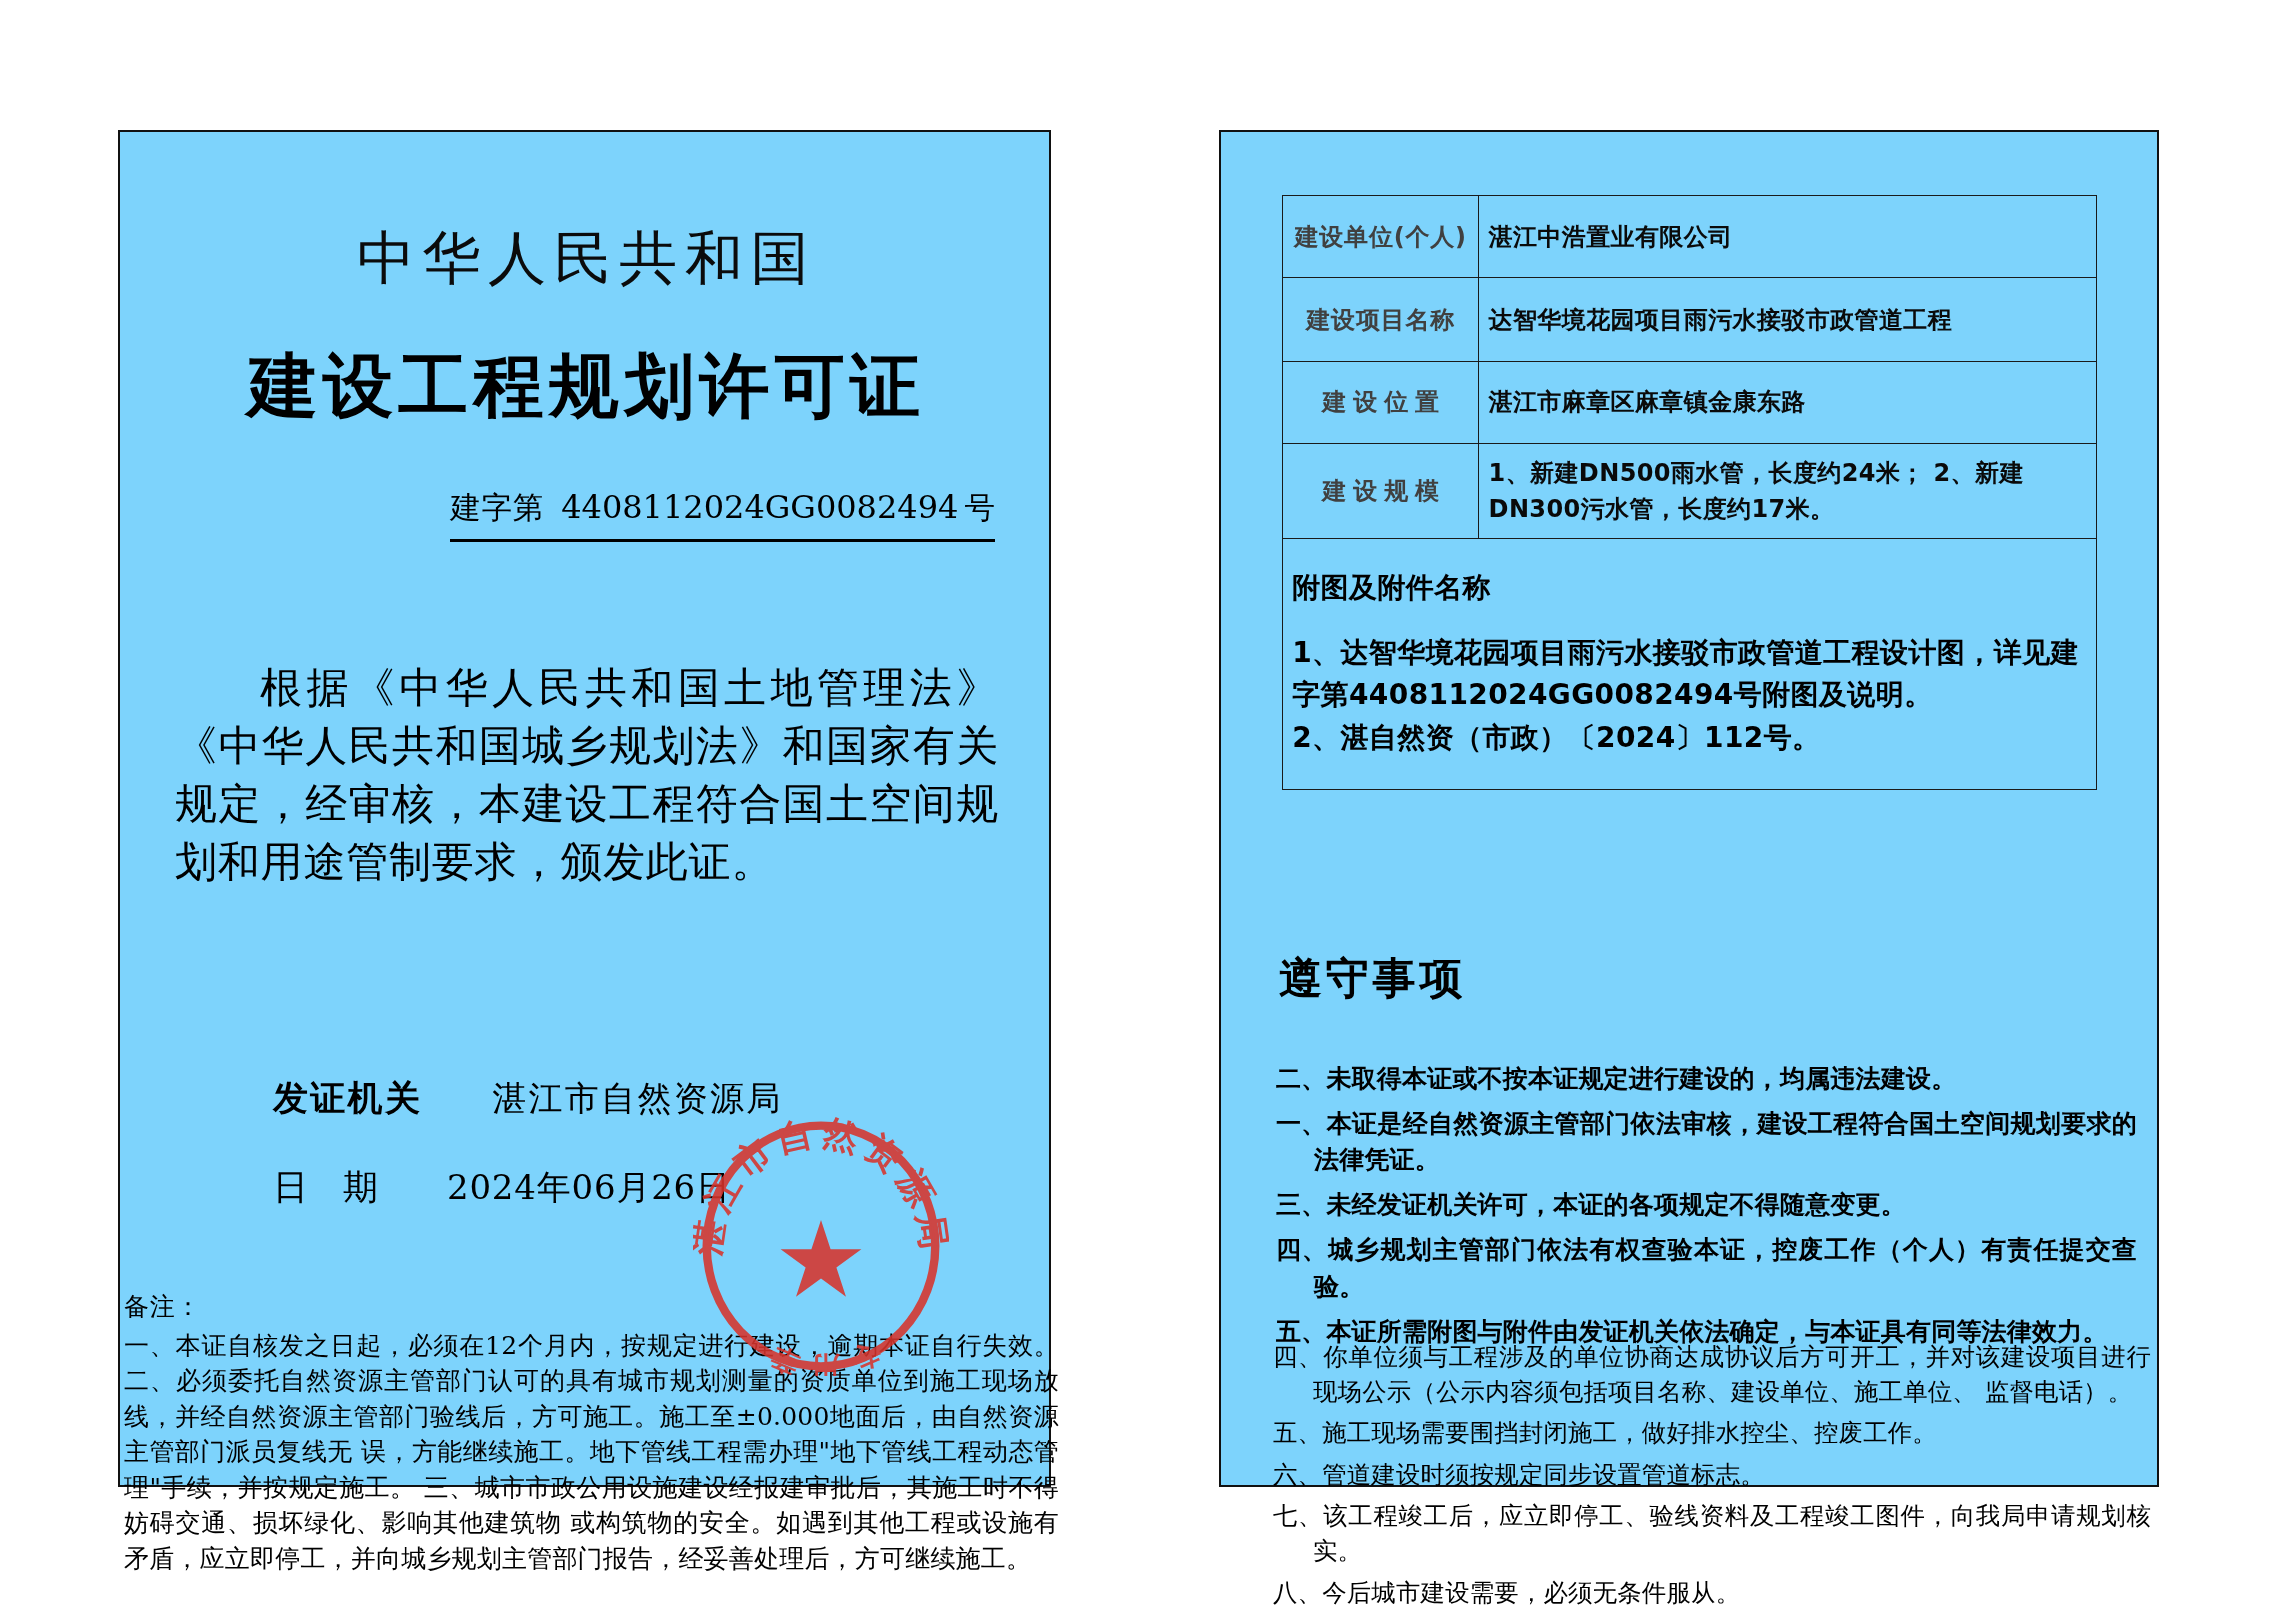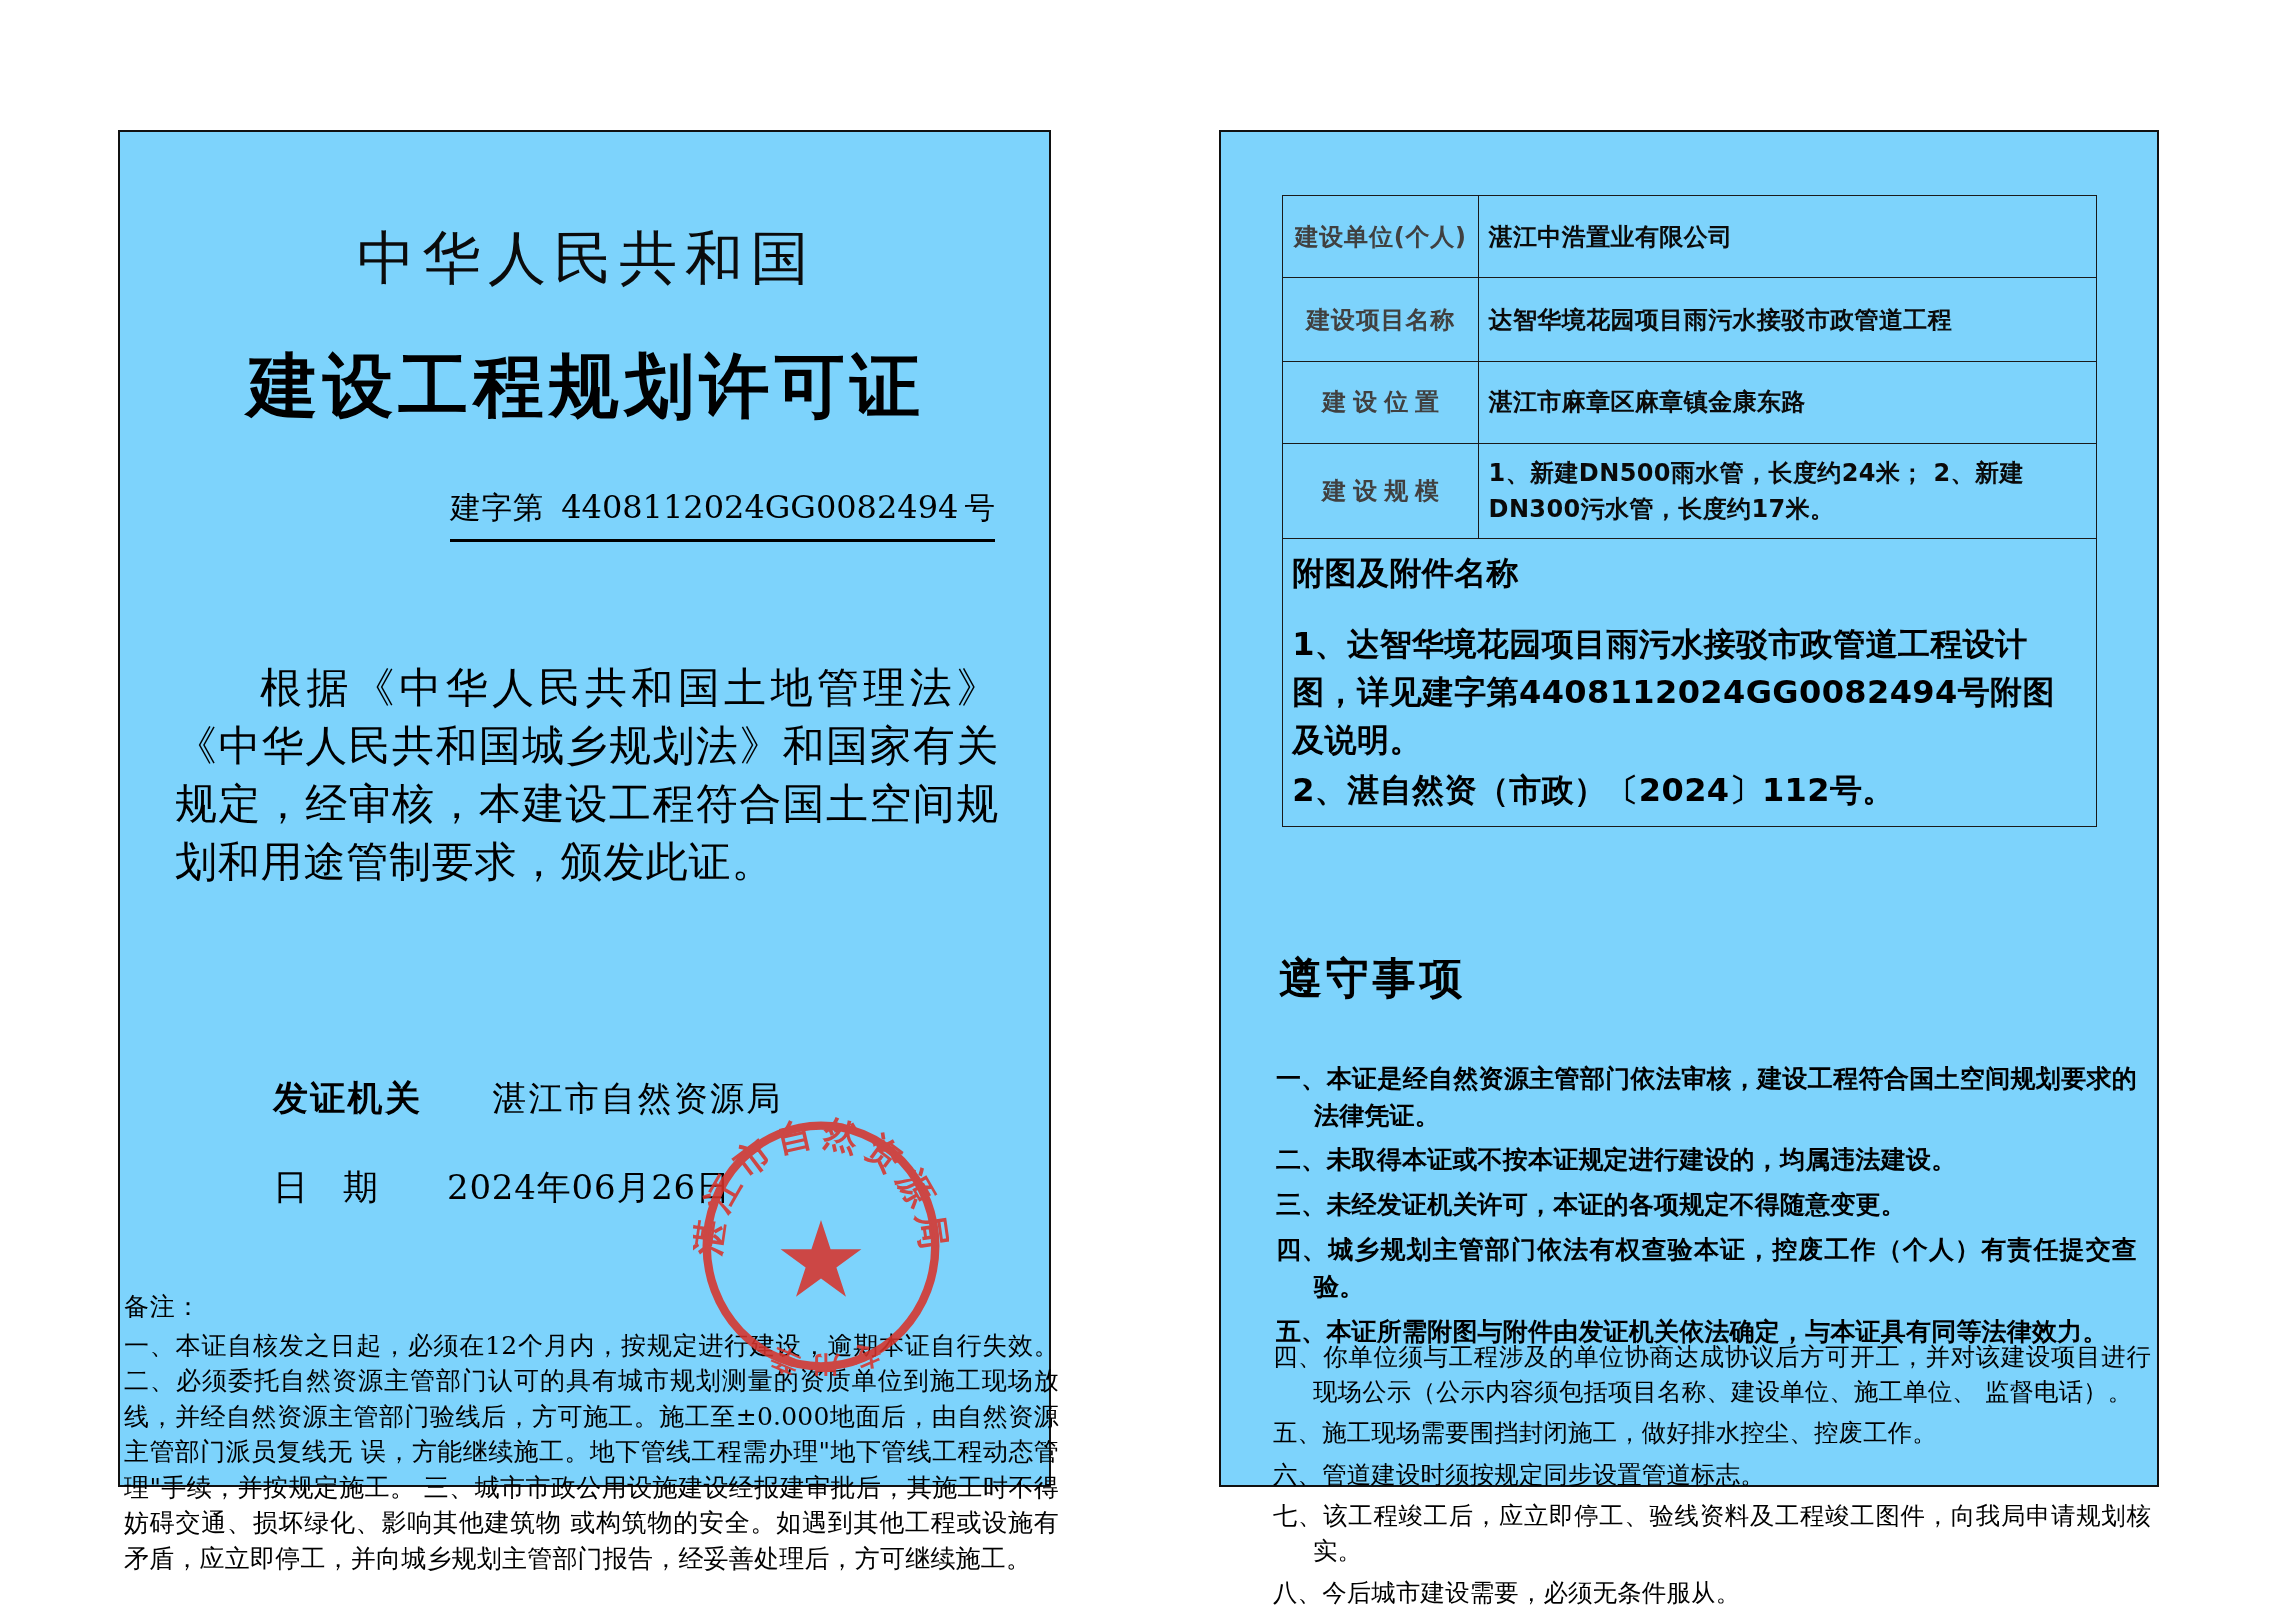--- a/index.html
+++ b/index.html
@@ -108,21 +108,21 @@
   td.val{
     font-size:24px;font-weight:700;letter-spacing:0.4px;
     line-height:1.5;padding-left:17px;color:#0a0a0a;
   }
   tr.r-unit td{height:60px;}
   tr.r-name td{height:61px;}
   tr.r-loc  td{height:60px;}
   tr.r-scale td{height:70px;}
   td.attach-cell{
     height:229px;vertical-align:top;padding:15.3px 17px;
-    font-size:32px;font-weight:700;line-height:1.5;letter-spacing:0.4px;
+    font-size:28px;font-weight:700;line-height:1.5;letter-spacing:0.4px;
   }
   .attach-title{margin-bottom:23px;}
   .attach-line{margin-bottom:1.5px;}
 
   
   #comply-title{
     position:absolute;left:1279px;top:950px;
     font-family:"DejaVu Sans","Liberation Sans",sans-serif;
     font-size:43px;font-weight:700;letter-spacing:3.8px;
   }
@@ -228,22 +228,22 @@
         <div class="attach-line">1、达智华境花园项目雨污水接驳市政管道工程设计图，详见建字第4408112024GG0082494号附图及说明。</div>
         <div class="attach-line">2、湛自然资（市政）〔2024〕112号。</div>
       </td>
     </tr>
   </tbody>
 </table>
 
 <div id="comply-title">遵守事项</div>
 
 <div id="comply-list">
+  <div class="comply-item">二、未取得本证或不按本证规定进行建设的，均属违法建设。</div>
   <div class="comply-item">一、本证是经自然资源主管部门依法审核，建设工程符合国土空间规划要求的法律凭证。</div>
-  <div class="comply-item">二、未取得本证或不按本证规定进行建设的，均属违法建设。</div>
   <div class="comply-item">三、未经发证机关许可，本证的各项规定不得随意变更。</div>
   <div class="comply-item">四、城乡规划主管部门依法有权查验本证，控废工作（个人）有责任提交查验。</div>
   <div class="comply-item">五、本证所需附图与附件由发证机关依法确定，与本证具有同等法律效力。</div>
 </div>
 
 <div id="comply-list-2">
   <div class="comply-item-2">四、你单位须与工程涉及的单位协商达成协议后方可开工，并对该建设项目进行现场公示（公示内容须包括项目名称、建设单位、施工单位、 监督电话）。</div>
   <div class="comply-item-2">五、施工现场需要围挡封闭施工，做好排水控尘、控废工作。</div>
   <div class="comply-item-2">六、管道建设时须按规定同步设置管道标志。</div>
   <div class="comply-item-2">七、该工程竣工后，应立即停工、验线资料及工程竣工图件，向我局申请规划核实。</div>

